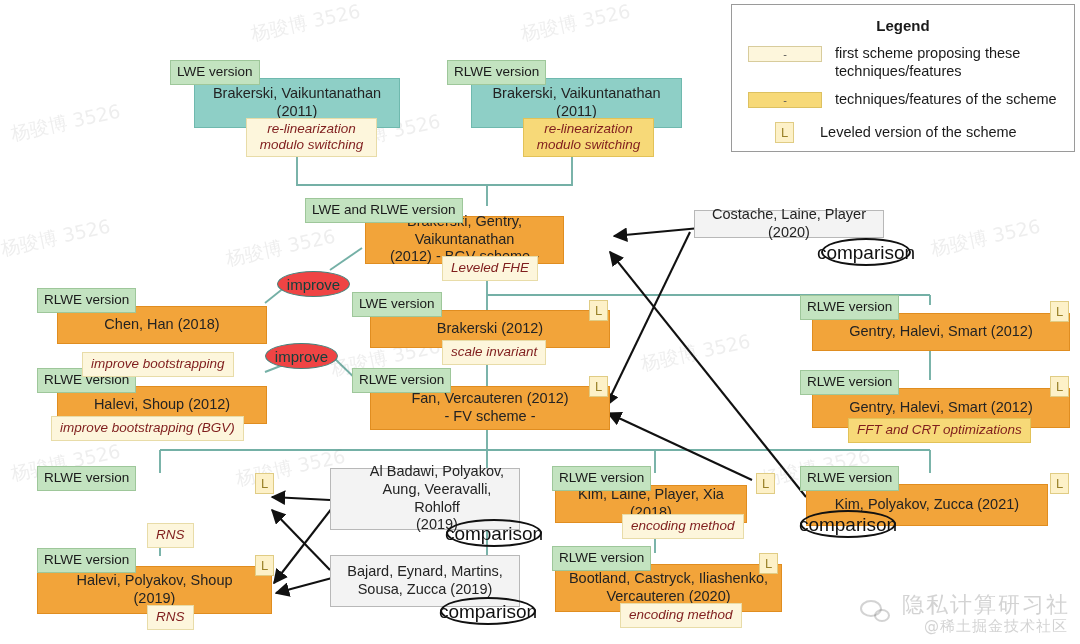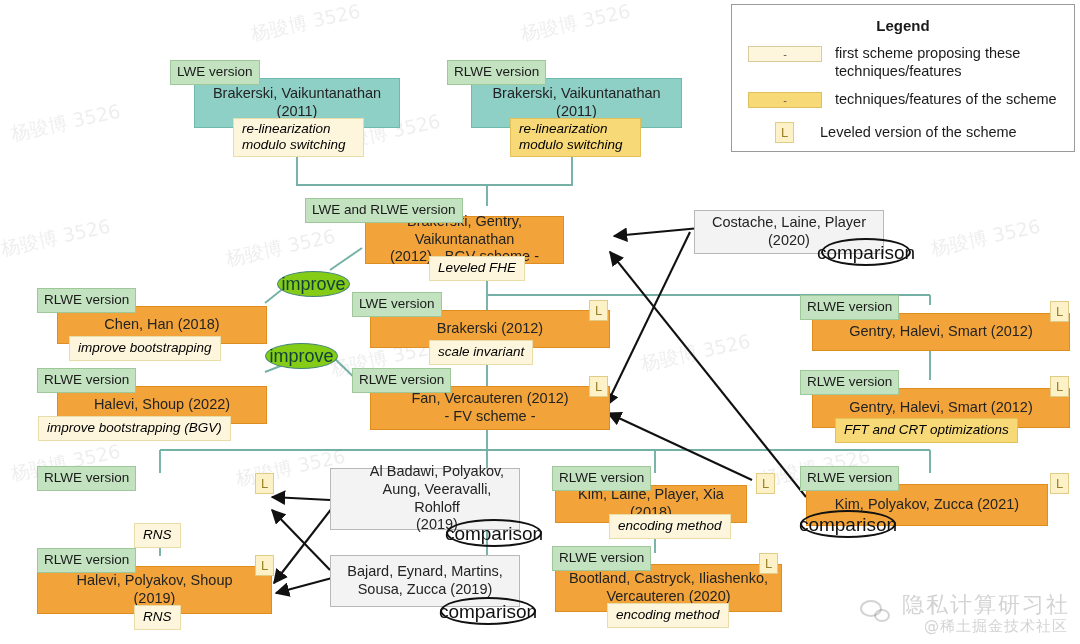--- a/index.html
+++ b/index.html
@@ -38,22 +38,24 @@
     z-index:2;
     display:flex; flex-direction:column; justify-content:center;
   }
   .box.teal { background:#8ecfc6; border-color:#6fb9ae; }
   .box.grey { background:#f3f3f3; border-color:#b8b8b8; }
   .feat {
     position:absolute;
     font-style:italic; font-size:13.5px; line-height:1.15;
     padding:3px 8px 4px 8px;
     white-space:nowrap;
+    text-align:center;
     z-index:4;
-    color:#000000;
+    color:#7f1d1d;
+    margin-left:13px;
   }
   .feat.first { background:#fdf6dc; border:1px solid #e8dca8; }
   .feat.tech  { background:#f7d978; border:1px solid #e2c258; }
   .feat.two { line-height:1.2; padding-top:2px; padding-bottom:3px; }
 
   .lbadge {
     position:absolute; width:19px; height:21px;
     background:#fdf1c8; border:1px solid #e0cc84;
     color:#9a8129; font-size:13px; line-height:19px;
     text-align:center; z-index:5;
@@ -61,22 +63,22 @@
 
   .ellipse {
     position:absolute;
     border:2px solid #111; border-radius:50%;
     background:transparent;
     font-size:19px; line-height:1;
     display:flex; align-items:center; justify-content:center;
     white-space:nowrap; z-index:6; color:#111;
   }
   .ellipse.improve {
-    border:1.6px solid #44837c; color:#14403c; background:#84cc16;
-    font-size:18px;
+    border:1.6px solid #44837c; color:#14403c; background:#ef4444;
+    font-size:15px;
   }
 
   
   #legend {
     position:absolute; left:731px; top:4px; width:344px; height:148px;
     background:#fff; border:1.5px solid #9a9a9a; z-index:10;
   }
   #legend .ttl { text-align:center; font-weight:bold; font-size:15px; margin-top:12px; }
   #legend .row { display:flex; align-items:flex-start; margin-top:10px; padding-left:16px; }
   #legend .row .sw { flex:0 0 auto; margin-right:13px; margin-top:2px; }
@@ -217,42 +219,42 @@
   <div class="node" style="left:305px; top:198px; width:300px; height:80px;">
     <span class="tag-version">LWE and RLWE version</span>
     <div class="box" style="left:60px; top:18px; width:199px; height:48px;">
       <span style="white-space:pre-line;">Brakerski, Gentry, Vaikuntanathan
 (2012) - BGV scheme -</span>
     </div>
     <div class="feat first" style="left:124px; top:58px;">Leveled FHE</div>
   </div>
 
   <div class="node" style="left:694px; top:210px; width:190px; height:44px;">
-    <div class="box grey" style="left:0; top:0; width:190px; height:44px;">
+    <div class="box grey" style="left:0; top:0; width:190px; height:28px;">
       <span style="white-space:pre-line;">Costache, Laine, Player
 (2020)</span>
     </div>
   </div>
   <div class="ellipse" style="left:821px; top:238px; width:90px; height:28px;">comparison</div>
 
   <div class="ellipse improve" style="left:277px; top:271px; width:73px; height:26px;">improve</div>
   <div class="ellipse improve" style="left:265px; top:343px; width:73px; height:26px;">improve</div>
 
   <div class="node" style="left:37px; top:288px; width:230px; height:68px;">
     <span class="tag-version">RLWE version</span>
     <div class="box" style="left:20px; top:18px; width:210px; height:38px;">
       <span style="white-space:pre-line;">Chen, Han (2018)</span>
     </div>
-    <div class="feat first" style="left:32px; top:48px;">improve bootstrapping</div>
+    <div class="feat first" style="left:32px; top:64px;">improve bootstrapping</div>
   </div>
 
   <div class="node" style="left:37px; top:368px; width:230px; height:68px;">
     <span class="tag-version">RLWE version</span>
     <div class="box" style="left:20px; top:18px; width:210px; height:38px;">
-      <span style="white-space:pre-line;">Halevi, Shoup (2022)</span>
+      <span style="white-space:pre-line;">Halevi, Shoup (2012)</span>
     </div>
     <div class="feat first" style="left:1px; top:48px;font-style:italic;">improve bootstrapping (BGV)</div>
   </div>
 
   <div class="node" style="left:352px; top:292px; width:258px; height:68px;">
     <span class="tag-version">LWE version</span>
     <div class="box" style="left:18px; top:18px; width:240px; height:38px;">
       <span style="white-space:pre-line;">Brakerski (2012)</span>
     </div>
     <span class="lbadge" style="left:237px; top:8px;">L</span>

